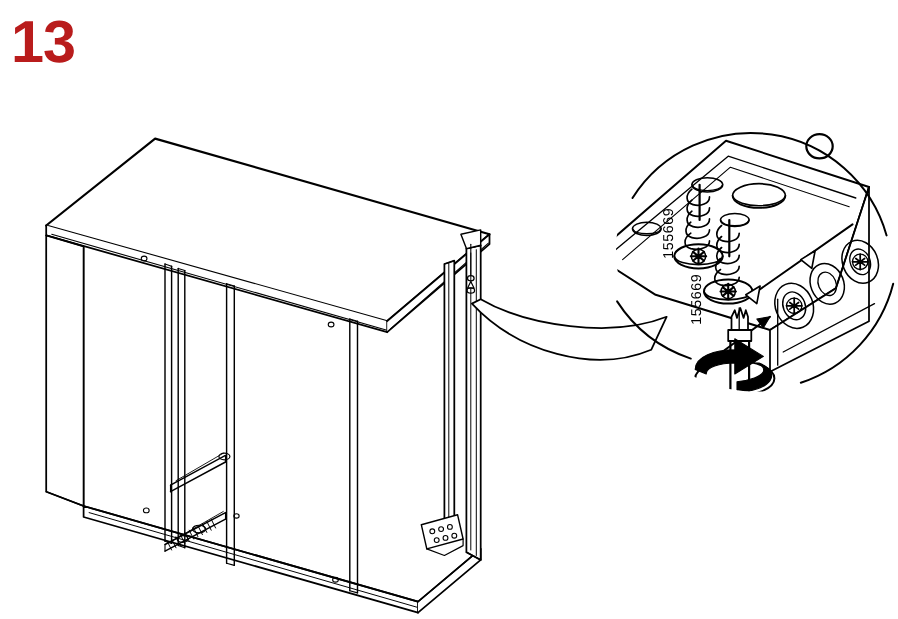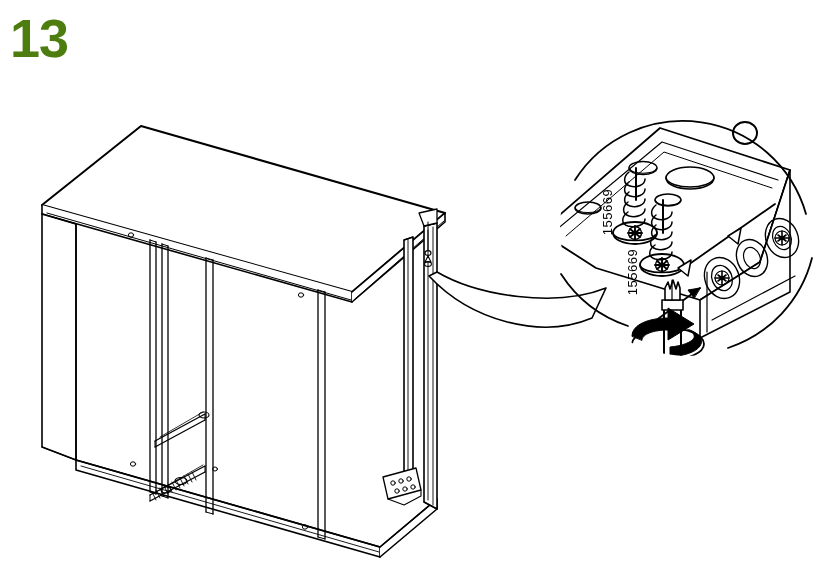--- a/index.html
+++ b/index.html
@@ -18,21 +18,21 @@
     overflow: hidden;
   }
   #step-number {
     position: absolute;
     left: 10px;
     top: 8px;
     font-family: "Liberation Sans", sans-serif;
     font-weight: bold;
     font-size: 54px;
     line-height: 60px;
-    color: #4d7c0f;
+    color: #b91c1c;
     letter-spacing: -1px;
   }
   #illustration {
     position: absolute;
     left: 0;
     top: 0;
     width: 816px;
     height: 563px;
   }
   .partlabel {

